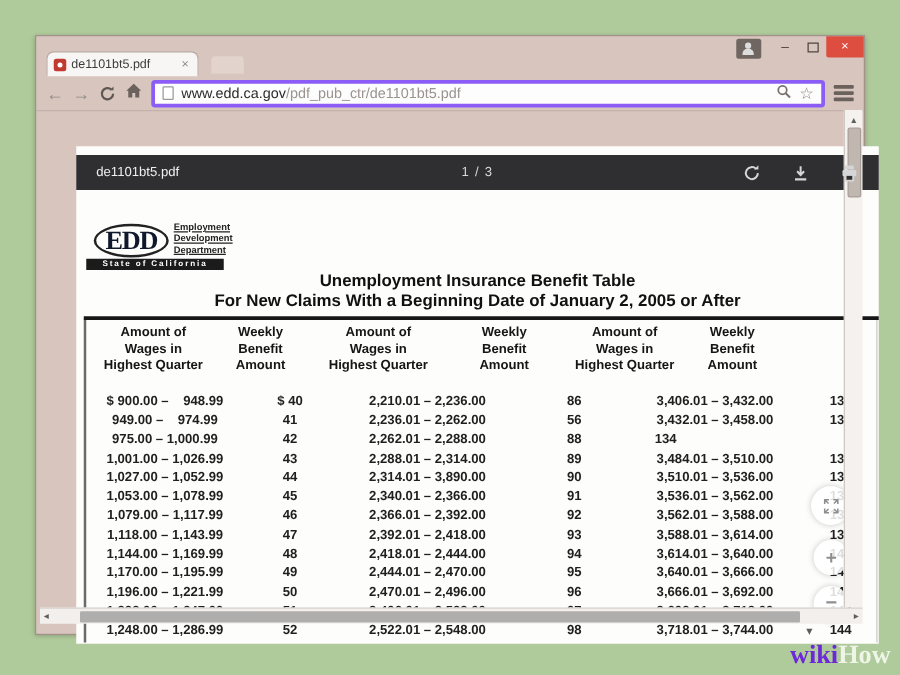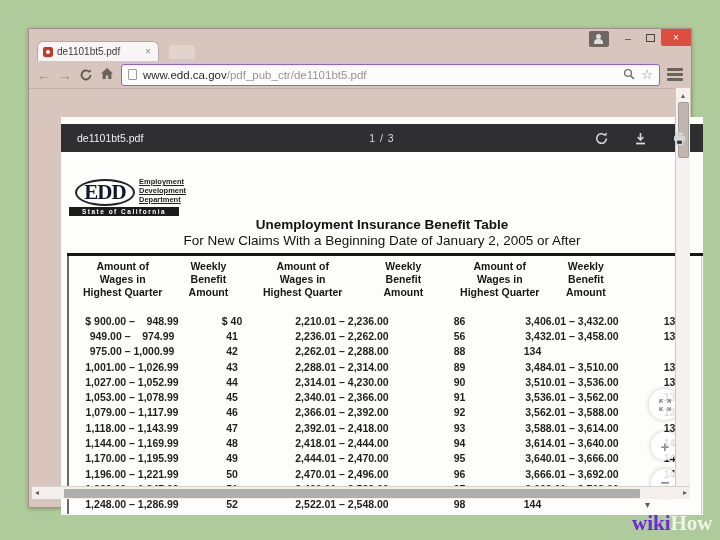--- a/index.html
+++ b/index.html
@@ -37,21 +37,21 @@
   .btn-profile::after { content:""; position:absolute; left:5px; top:8px; width:9px; height:5px; border-radius:4px 4px 0 0; background:#ddd; }
   .btn-min, .btn-max { width:22px; height:17px; display:flex; align-items:center; justify-content:center; color:#4e4540; font-size:11px; }
   .btn-max .box { width:9px; height:8px; border:1.5px solid #4e4540; }
   .btn-close { width:30px; height:17px; background:#dd4e41; color:#fff; font-size:10px; display:flex; align-items:center; justify-content:center; border-radius:0 0 0 2px; }
 
   
   .addressbar { position:absolute; left:0; top:32px; width:100%; height:28px; display:flex; align-items:center; padding:0 8px; gap:7px; border-bottom:1px solid #c3b1aa; }
   .nav-arrow { font-size:14px; color:#8f8c88; line-height:1; }
   .icon-refresh svg, .icon-home { display:block; }
   .urlbox {
-    flex:1; height:22px; background:#fdfdfd; border:1px solid #8b5cf6; border-radius:3px;
+    flex:1; height:22px; background:#fdfdfd; border:3px solid #8b5cf6; border-radius:3px;
     display:flex; align-items:center; gap:6px; padding:0 6px; min-width:0;
   }
   .doc-icon { width:9px; height:11px; border:1px solid #9a9a9a; border-radius:1px; background:#fff; flex:none; }
   .url { font-size:11.5px; white-space:nowrap; overflow:hidden; flex:1; }
   .url .host { color:#2a2a2a; }
   .url .path { color:#9a938f; }
   .urlbox-right { display:flex; align-items:center; gap:6px; flex:none; }
   .star { font-size:13px; color:#8a817c; line-height:1; }
   .hamburger { width:16px; flex:none; display:flex; flex-direction:column; gap:2.5px; }
   .hamburger span { display:block; height:2.5px; background:#6b625d; border-radius:1px; }
@@ -75,21 +75,21 @@
     display:flex; align-items:center; justify-content:center;
     font-family:"Liberation Serif", serif; font-weight:bold; font-size:21px; letter-spacing:-1px; color:#0f172a;
   }
   .edd-dept { position:absolute; left:64px; top:0; font-size:7.5px; font-weight:bold; color:#222; line-height:9px; white-space:pre-line; text-decoration:underline; }
   .edd-state {
     position:absolute; left:-6px; top:30px; width:110px; height:9px; background:#1b1b1b; color:#fff;
     font-size:6.5px; font-weight:bold; letter-spacing:1.5px; text-align:center; line-height:9px;
   }
 
   .doc-title { position:absolute; left:0; top:100px; width:100%; text-align:center; font-size:13.5px; font-weight:bold; color:#111; }
-  .doc-subtitle { position:absolute; left:0; top:116px; width:100%; text-align:center; font-size:13.5px; font-weight:normal; color:#111; }
+  .doc-subtitle { position:absolute; left:0; top:116px; width:100%; text-align:center; font-size:13.5px; font-weight:bold; color:#111; }
 
   .thick-rule { position:absolute; left:6px; top:136px; width:636px; height:3px; background:#161616; }
   .tbl-border-left  { position:absolute; left:6px; top:139px; width:1.5px; height:258px; background:#6a6a6a; }
   .tbl-border-right { position:absolute; left:640px; top:139px; width:1px; height:258px; background:#c9c9c9; }
 
   .thead, .trow { position:relative; display:flex; }
   .thead { position:absolute; left:6px; top:143px; width:545px;justify-content:flex-end; }
   .thead span { font-size:10.5px; font-weight:bold; color:#161616; text-align:center; white-space:pre-line; line-height:13px; }
   .tbody { position:absolute; left:6px; top:196px; width:636px; }
   .trow { height:15.3px; align-items:center; }
@@ -273,21 +273,21 @@
           <span class="c2">43</span>
           <span class="c3">2,288.01 – 2,314.00</span>
           <span class="c4">89</span>
           <span class="c5">3,484.01 – 3,510.00</span>
           <span class="c6">135</span>
         </div>
 
         <div class="trow">
           <span class="c1">1,027.00 – 1,052.99</span>
           <span class="c2">44</span>
-          <span class="c3">2,314.01 – 4,230.00</span>
+          <span class="c3">2,314.01 – 3,890.00</span>
           <span class="c4">90</span>
           <span class="c5">3,510.01 – 3,536.00</span>
           <span class="c6">136</span>
         </div>
 
         <div class="trow">
           <span class="c1">1,053.00 – 1,078.99</span>
           <span class="c2">45</span>
           <span class="c3">2,340.01 – 2,366.00</span>
           <span class="c4">91</span>
@@ -347,20 +347,21 @@
           <span class="c4">97</span>
           <span class="c5">3,692.01 – 3,718.00</span>
           <span class="c6">143</span>
         </div>
 
         <div class="trow">
           <span class="c1">1,248.00 – 1,286.99</span>
           <span class="c2">52</span>
           <span class="c3">2,522.01 – 2,548.00</span>
           <span class="c4">98</span>
+          <span class="c5">3,718.01 – 3,744.00</span>
           <span class="c6">144</span>
         </div>
       </div>
 
     <div class="fab fab-fit">
       <svg width="14" height="14" viewBox="0 0 16 16">
           <path d="M2 6V2h4M10 2h4v4M14 10v4h-4M6 14H2v-4M2.5 2.5l3 3M13.5 2.5l-3 3M13.5 13.5l-3-3M2.5 13.5l3-3" fill="none" stroke="#8e8e8e" stroke-width="1.4"></path>
         </svg>
     </div>
     <div class="fab fab-plus">+</div>

